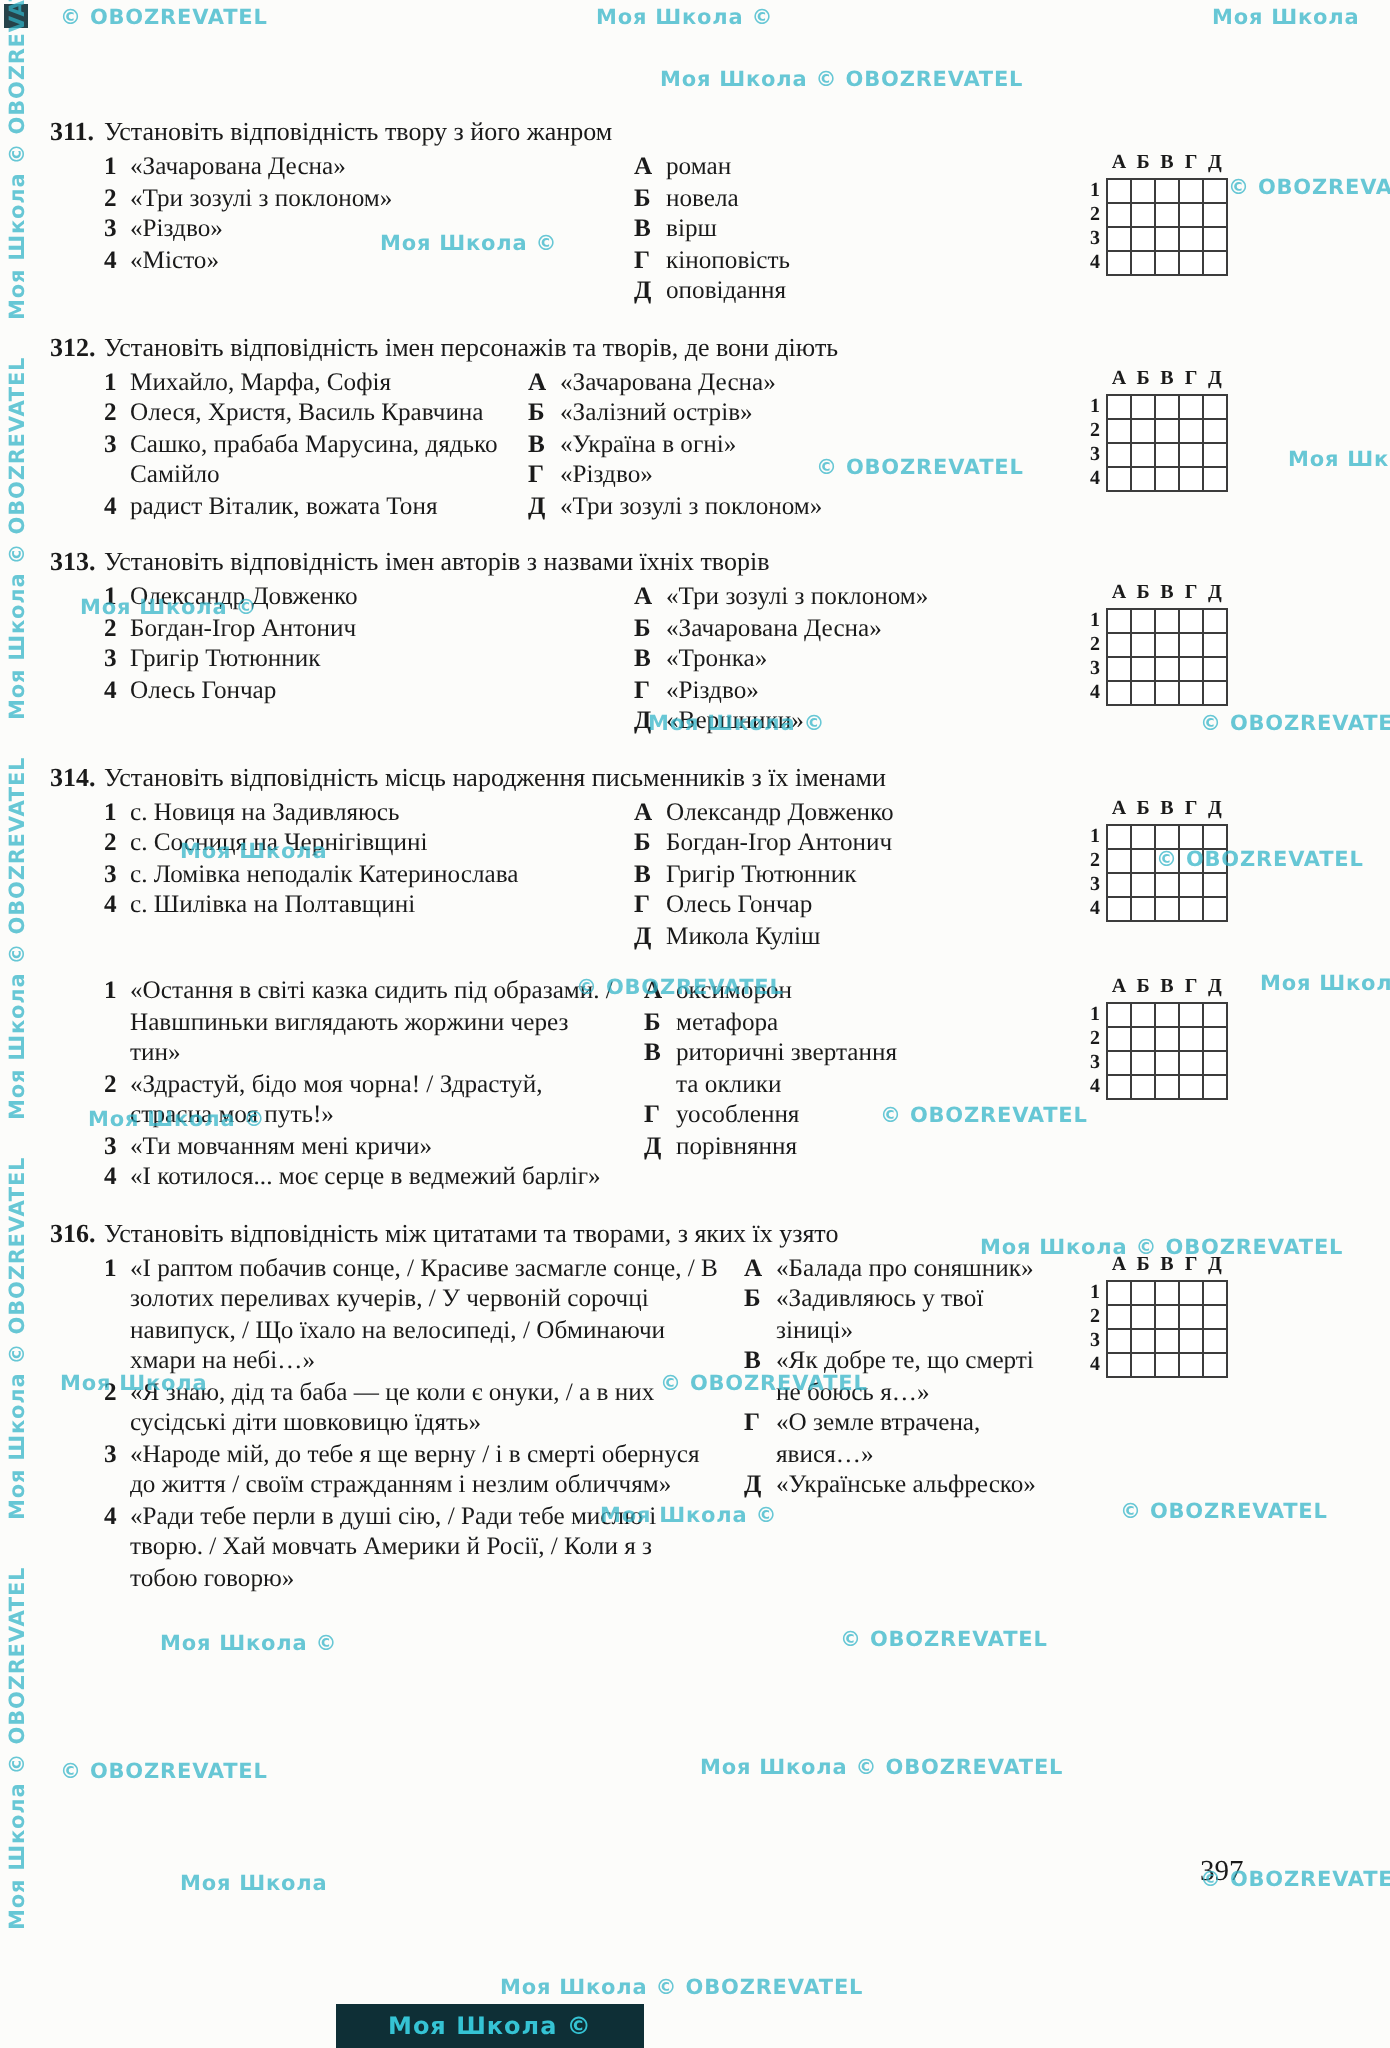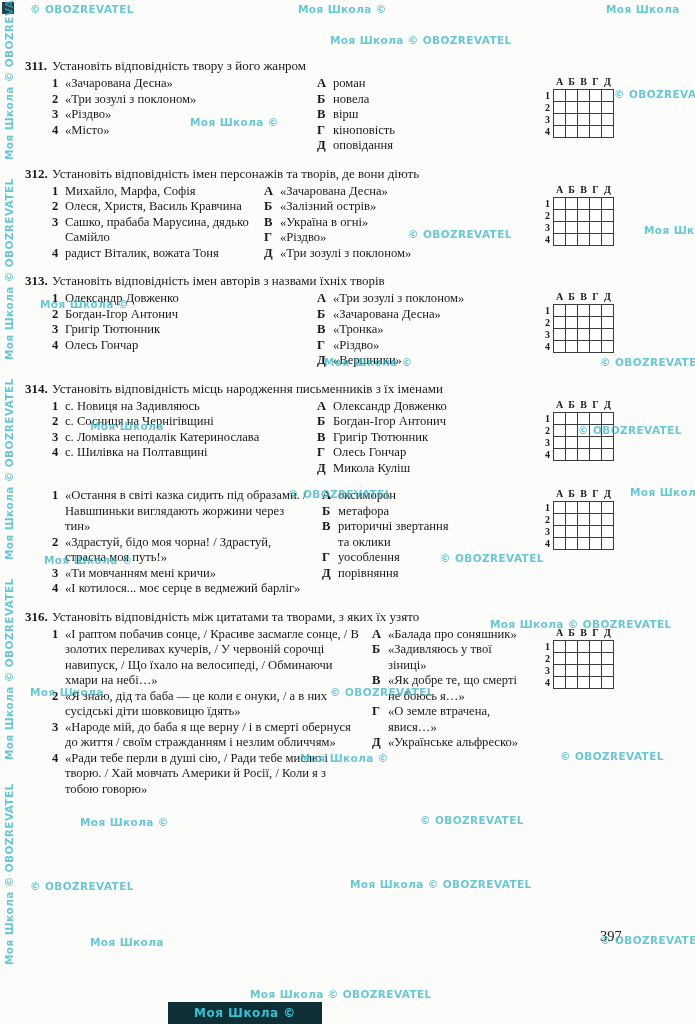--- a/index.html
+++ b/index.html
@@ -550,21 +550,21 @@
             <div class="item">
                   <span class="item-num">1</span>
                   <span class="item-text">«І раптом побачив сонце, / Красиве засмагле сонце, / В золотих переливах кучерів, / У червоній сорочці навипуск, / Що їхало на велосипеді, / Обминаючи хмари на небі…»</span>
                 </div>
               <div class="item">
                   <span class="item-num">2</span>
                   <span class="item-text">«Я знаю, дід та баба — це коли є онуки, / а в них сусідські діти шовковицю їдять»</span>
                 </div>
               <div class="item">
                   <span class="item-num">3</span>
-                  <span class="item-text">«Народе мій, до баба я ще верну / і в смерті обернуся до життя / своїм стражданням і незлим обличчям»</span>
+                  <span class="item-text">«Народе мій, до тебе я ще верну / і в смерті обернуся до життя / своїм стражданням і незлим обличчям»</span>
                 </div>
               <div class="item">
                   <span class="item-num">4</span>
                   <span class="item-text">«Ради тебе перли в душі сію, / Ради тебе мислю і творю. / Хай мовчать Америки й Росії, / Коли я з тобою говорю»</span>
                 </div>
             </div>
             <div class="col-options">
 
             <div class="option">
                   <span class="opt-letter">А</span>

